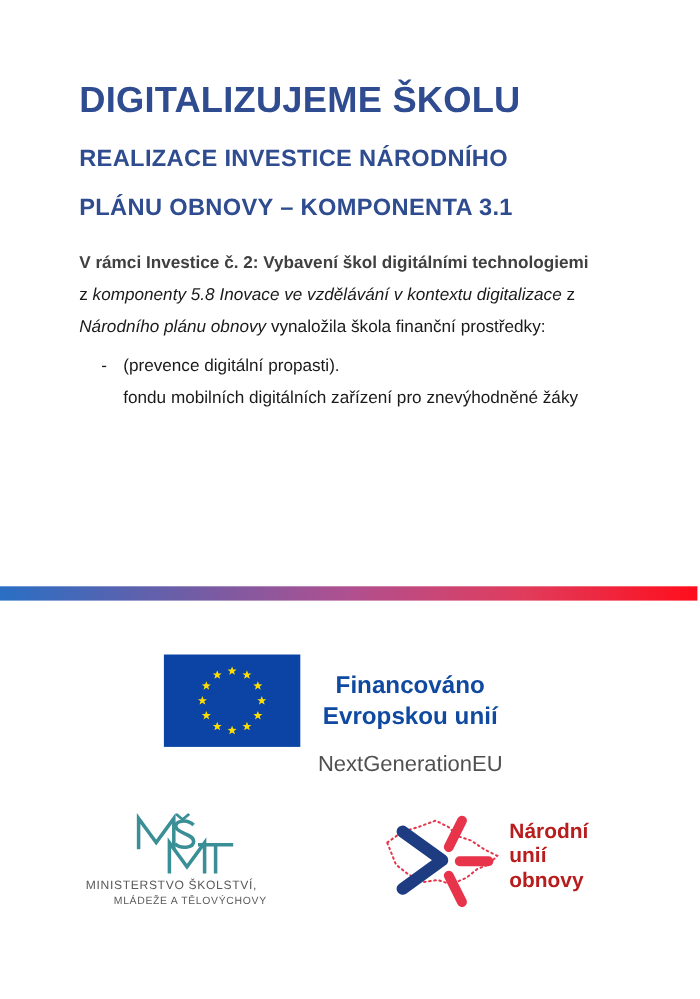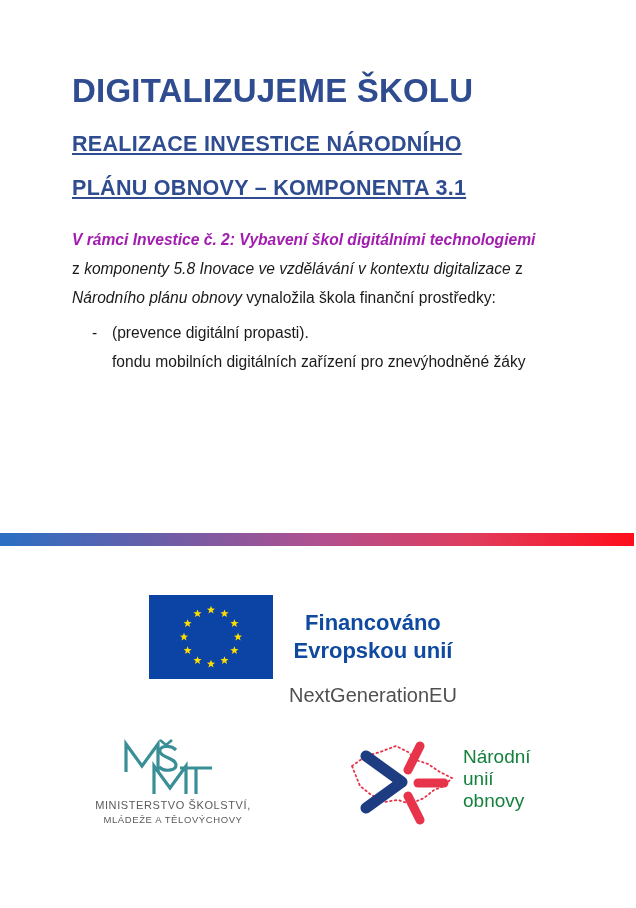--- a/index.html
+++ b/index.html
@@ -6,29 +6,29 @@
     body {
       width: 636px; height: 908px; background: #ffffff; position: relative; overflow: hidden;
       font-family: "Liberation Sans", sans-serif; color: #1a1a1a;
     }
     .title-main {
       position: absolute; left: 72px; top: 71px; margin: 0;
       font-size: 33px; font-weight: bold; color: #2e4c8f; letter-spacing: 0.2px; line-height: 40px;
     }
     .title-sub {
       position: absolute; left: 72px; margin: 0;
-      font-size: 21.5px; font-weight: bold; color: #2e4c8f; line-height: 26px; letter-spacing: 0.3px; text-decoration: underline;
+      font-size: 21.5px; font-weight: bold; color: #2e4c8f; line-height: 26px; letter-spacing: 0.3px;
     }
     .sub1 { top: 131px; }
     .sub2 { top: 175px; }
     .intro {
       position: absolute; left: 72px; top: 225px; width: 500px;
       font-size: 15.6px; line-height: 29px; color: #1a1a1a;
     }
-    .intro .bold { font-weight: bold; color: #a21caf; font-style: italic; }
+    .intro .bold { font-weight: bold; color: #404040; }
     .intro i { font-style: italic; }
     .bullet-list {
       position: absolute; left: 90px; top: 318px; width: 470px; margin: 0; padding: 0; list-style: none;
       font-size: 15.6px; line-height: 29px; color: #1a1a1a;
     }
     .bullet-list li { position: relative; padding-left: 22px; }
     .bullet-list .dash { position: absolute; left: 2px; top: 0; }
     .gradient-bar {
       position: absolute; left: 0; top: 533px; width: 634px; height: 13px;
       background: linear-gradient(90deg, #2a6fc4 0%, #6a5ea8 25%, #b05090 50%, #e03c5c 75%, #ff0d1c 100%);
@@ -39,32 +39,32 @@
     }
     .eu-flag svg { display: block; }
     .eu-text { position: absolute; left: 140px; top: 14px; text-align: center; }
     .eu-line1, .eu-line2 {
       display: block; font-size: 22px; font-weight: bold; color: #0f4aa0; line-height: 28px;
     }
     .eu-line3 { display: block; font-size: 20px; color: #505050; line-height: 30px; margin-top: 15px; }
     .msmt { position: absolute; left: 70px; top: 738px; width: 205px; height: 90px; }
     .msmt-mark { position: absolute; left: 50px; top: 0; }
     .msmt-l1 {
-      position: absolute; left: 8px; top: 61px; width: 190px; text-align: center;
+      position: absolute; left: 8px; top: 61px; width: 190px; 
       font-size: 11px; letter-spacing: 0.6px; color: #5a5a5a;
     }
     .msmt-l2 {
       position: absolute; left: 8px; top: 76px; width: 190px; text-align: center;
       font-size: 9.5px; letter-spacing: 0.6px; color: #5a5a5a;
     }
     .npo { position: absolute; left: 348px; top: 738px; width: 210px; height: 88px; }
     .npo-mark { position: absolute; left: 0; top: 0; }
     .npo-text { position: absolute; left: 115px; top: 8px; }
     .npo-text span {
-      display: block; font-size: 19px; font-weight: normal; color: #15803d; line-height: 22px;
+      display: block; font-size: 19px; font-weight: bold; color: #b91c1c; line-height: 22px;
     }
   </style>
 </head>
 <body>
 
 <h1 class="title-main">DIGITALIZUJEME ŠKOLU</h1>
 <h2 class="title-sub sub1">REALIZACE INVESTICE NÁRODNÍHO</h2>
 <h2 class="title-sub sub2">PLÁNU OBNOVY – KOMPONENTA 3.1</h2>
 
 <div class="intro">

